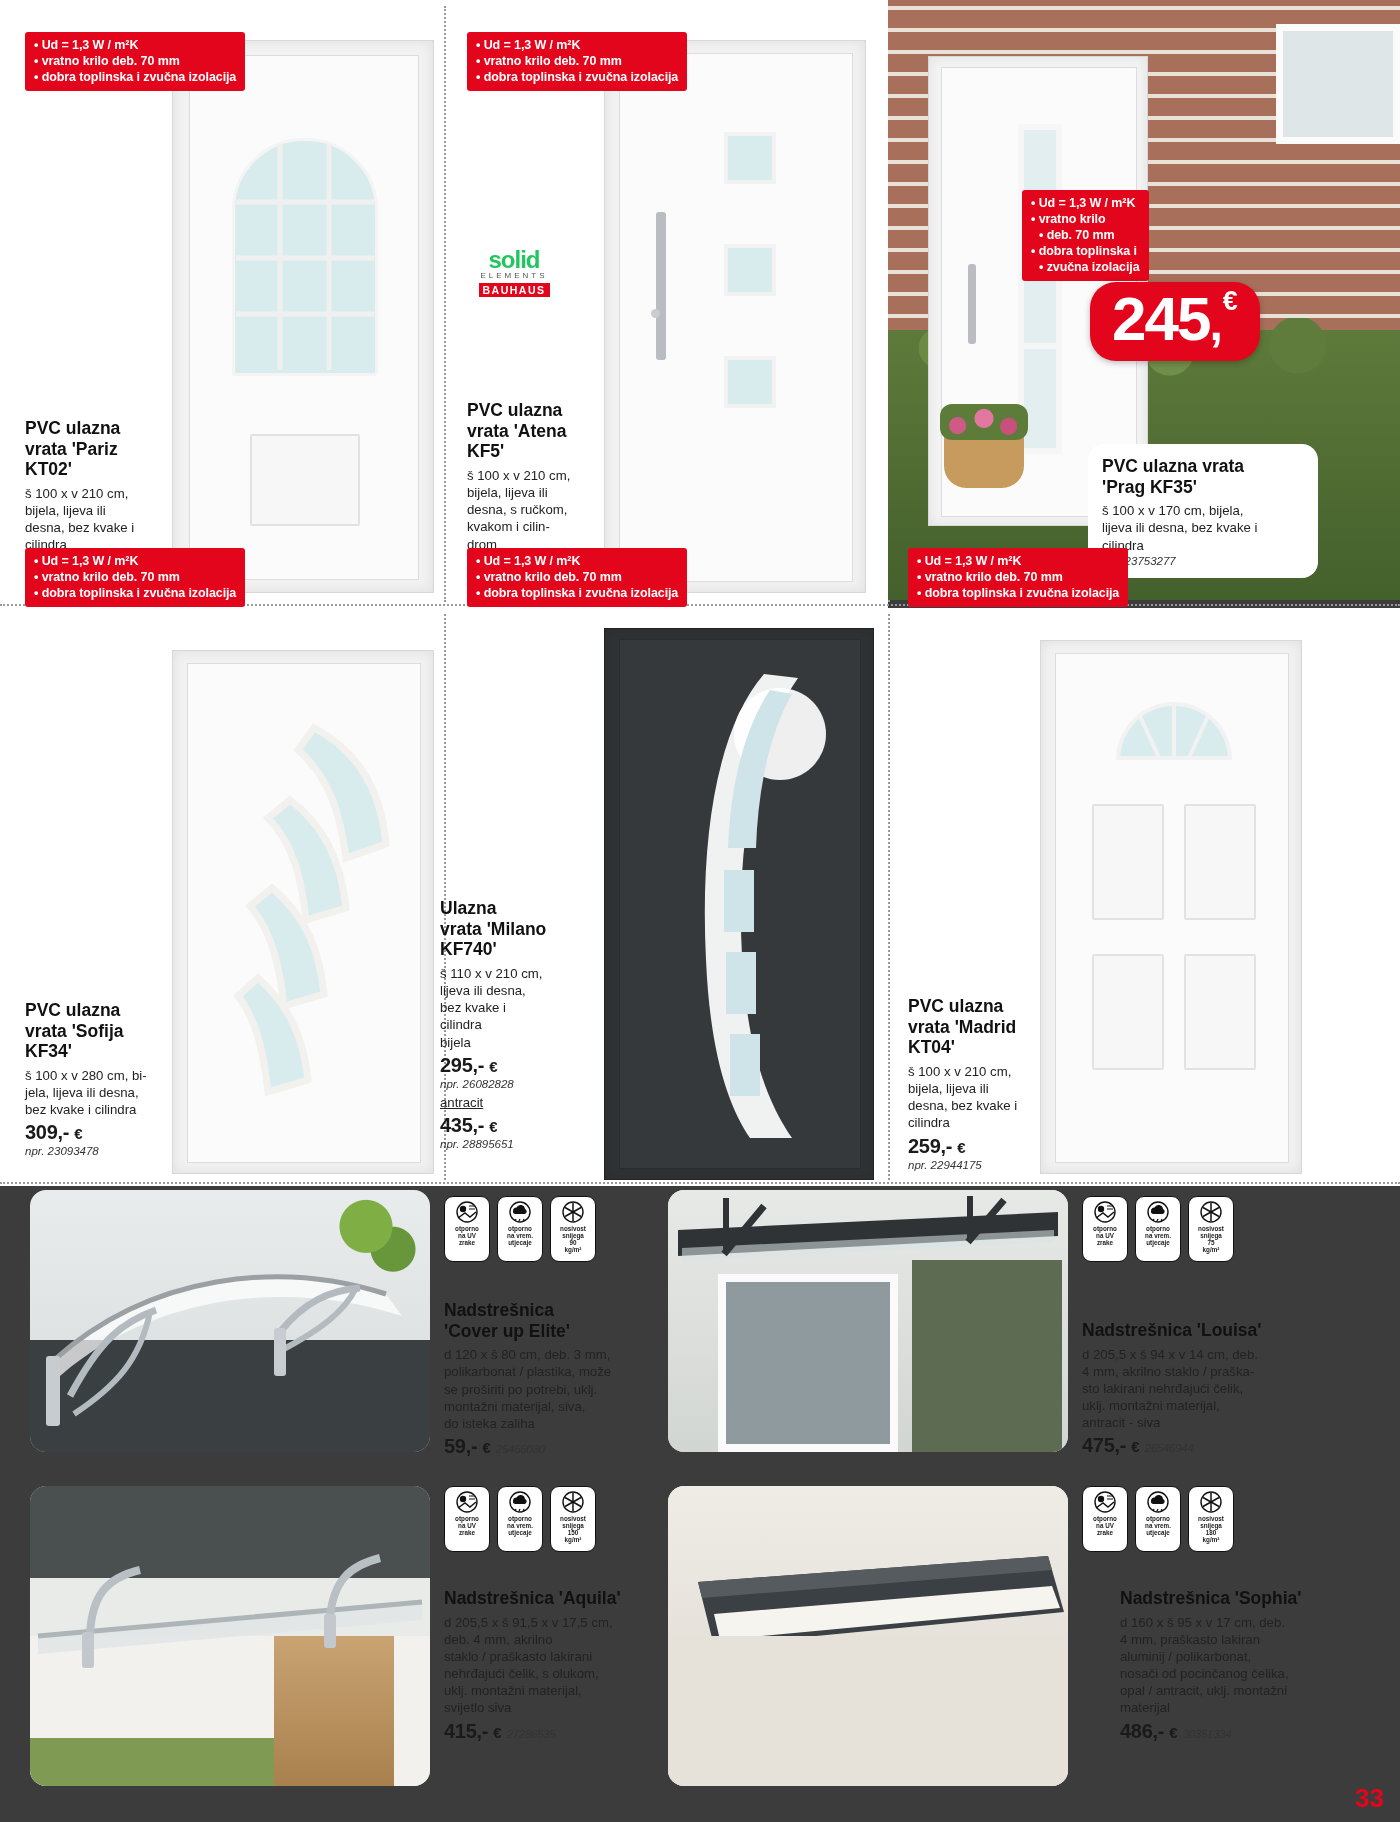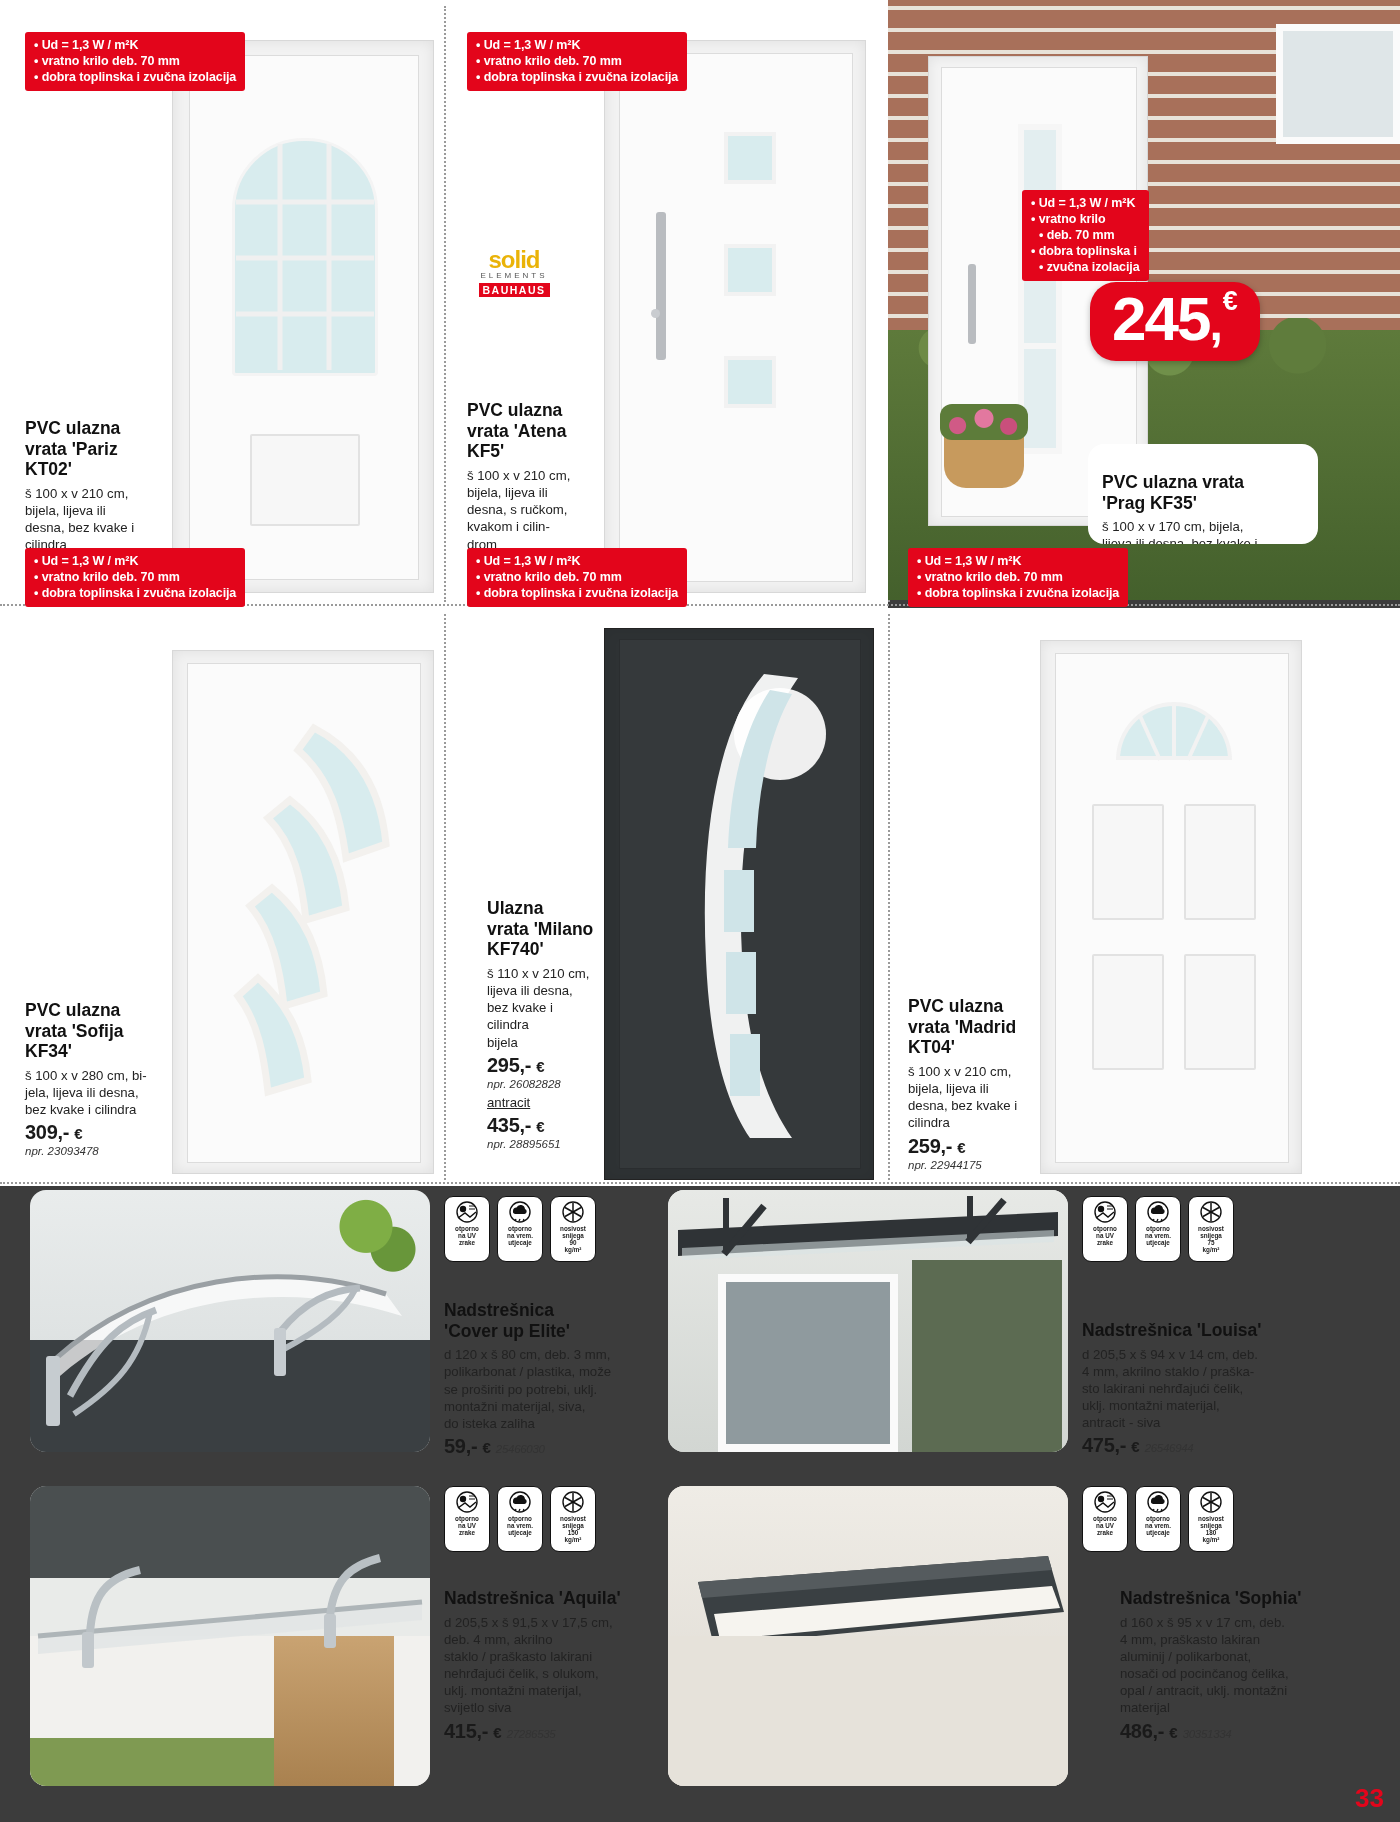--- a/index.html
+++ b/index.html
@@ -68,21 +68,21 @@
     box-shadow:0 0 14px rgba(0,0,0,.08) inset;
   }
   .doorleaf { position:absolute; background:#fbfbfb; border:1px solid #dcdcdc; }
 
   .panel { position:absolute; border:2px solid #e2e2e2; background:#f7f7f7; border-radius:2px; }
   .glass { position:absolute; background:#d8ecee; border:3px solid #f4f4f4; }
   .handle { position:absolute; background:#b9bcc0; border-radius:3px; }
 
   
   .logo { position:absolute; text-align:center; }
-  .logo .l1 { font-size:24px; font-weight:bold; color:#eab308; letter-spacing:-1px; font-family:"Liberation Sans",sans-serif;}
+  .logo .l1 { font-size:24px; font-weight:bold; color:#22c55e; letter-spacing:-1px; font-family:"Liberation Sans",sans-serif;}
   .logo .l2 { font-size:8px; letter-spacing:3px; color:#555; margin-top:-3px;}
   .logo .l3 { background:#e3051b; color:#fff; font-size:10.5px; font-weight:bold; letter-spacing:1.5px; padding:1px 4px; display:inline-block; margin-top:2px;}
 
   
   .icons { position:absolute; display:flex; gap:7px; }
   .icon-box {
     width:46px; height:66px; border:1.6px solid #111; border-radius:9px;
     display:flex; flex-direction:column; align-items:center; justify-content:flex-start;
     padding-top:3px; background:#fff;
   }
@@ -212,21 +212,21 @@
     <div>vratno krilo</div>
     <div style="padding-left:8px;">deb. 70 mm</div>
     <div>dobra toplinska i</div>
     <div style="padding-left:8px;">zvučna izolacija</div>
   </div>
 
   <div class="bigprice" style="left:1090px;top:282px;">
     <span class="num">245</span><span class="slash">,</span><span class="eur">€</span>
   </div>
 
-  <div class="roundcard" style="left:1088px;top:444px;width:230px;height:100px;background:#fff;padding:28px 14px;">
+  <div class="roundcard" style="left:1088px;top:444px;width:230px;height:134px;background:#fff;padding:12px 14px;">
     <div class="pname" style="white-space:pre-line;">PVC ulazna vrata
 'Prag KF35'</div>
     <div class="pdesc" style="white-space:pre-line;">š 100 x v 170 cm, bijela,
 lijeva ili desna, bez kvake i
 cilindra</div>
     <div class="art">npr. 23753277</div>
   </div>
 
   <div class="hsep" style="top:604px;"></div>
 
@@ -276,21 +276,21 @@
       </svg>
     </div>
   </div>
 
   <div class="badge" style="left:467px;top:548px;">
     <div>Ud = 1,3 W / m²K</div>
     <div>vratno krilo deb. 70 mm</div>
     <div>dobra toplinska i zvučna izolacija</div>
   </div>
 
-  <div style="position:absolute;left:487px;top:898px;width:150px;">
+  <div style="position:absolute;left:440px;top:898px;width:150px;">
     <div class="pname" style="white-space:pre-line;">Ulazna
 vrata 'Milano
 KF740'</div>
     <div class="pdesc" style="white-space:pre-line;">š 110 x v 210 cm,
 lijeva ili desna,
 bez kvake i
 cilindra
 bijela</div>
     <div class="price"><span>295,-</span> <span class="cur">€</span></div>
     <div class="art">npr. 26082828</div>

